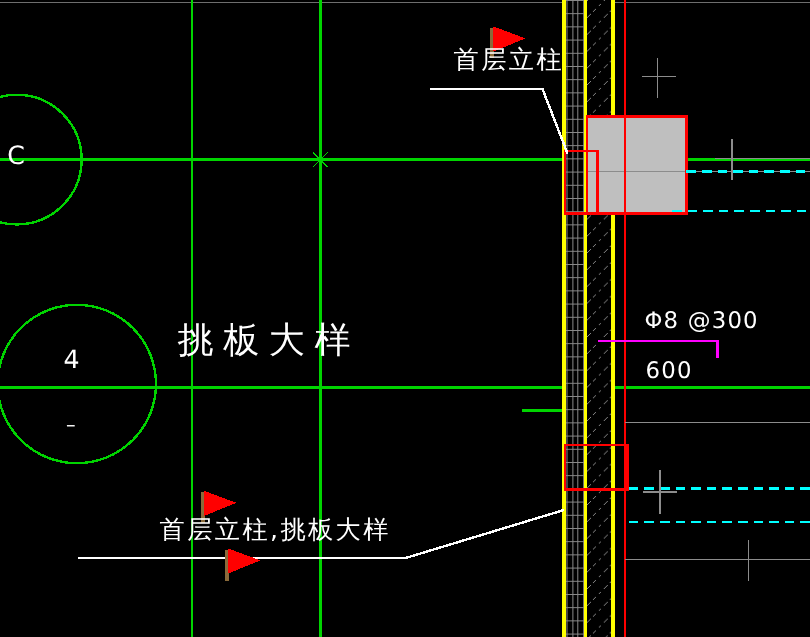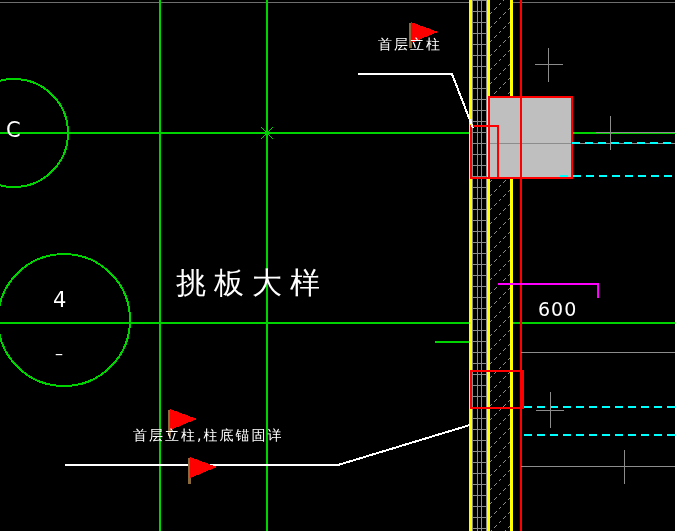--- a/index.html
+++ b/index.html
@@ -23,21 +23,21 @@
     height: 531px;
   }
   .cad-text {
     position: absolute;
     color: #ffffff;
     white-space: nowrap;
     font-family: "DejaVu Sans", sans-serif;
     letter-spacing: 2px;
   }
   .txt-note {
-    font-size: 14px;
+    font-size: 21px;
     text-align: center;
   }
   .txt-title {
     font-size: 30px;
     letter-spacing: 8px;
   }
   .txt-dim {
     font-size: 19px;
     letter-spacing: 1px;
   }
@@ -170,22 +170,23 @@
   <div class="layer">
 
     <div class="grid-label" style="left:6px; top:118px;">C</div>
 
     <div class="grid-label" style="left:53px; top:288px;">4</div>
 
     <div class="dash-label" style="left:55px; top:344px;">–</div>
 
     <div class="cad-text txt-note" style="left:378px; top:36px;">首层立柱</div>
 
-    <div class="cad-text txt-note" style="left:133px; top:427px;">首层立柱,柱底锚固详</div>
+    <div class="cad-text txt-note" style="left:133px; top:427px;">首层立柱,挑板大样</div>
 
 
-    <div class="cad-text txt-title" style="left:148px; top:263px;margin-left:28px;">挑板大样</div>
+    <div class="cad-text txt-title" style="left:148px; top:263px;">挑板大样</div>
 
+    <div class="cad-text txt-dim" style="left:537px; top:256px;">Φ8 @300</div>
 
     <div class="cad-text txt-dim" style="left:538px; top:298px;">600</div>
 
   </div>
 </div>
 
 </body></html>

